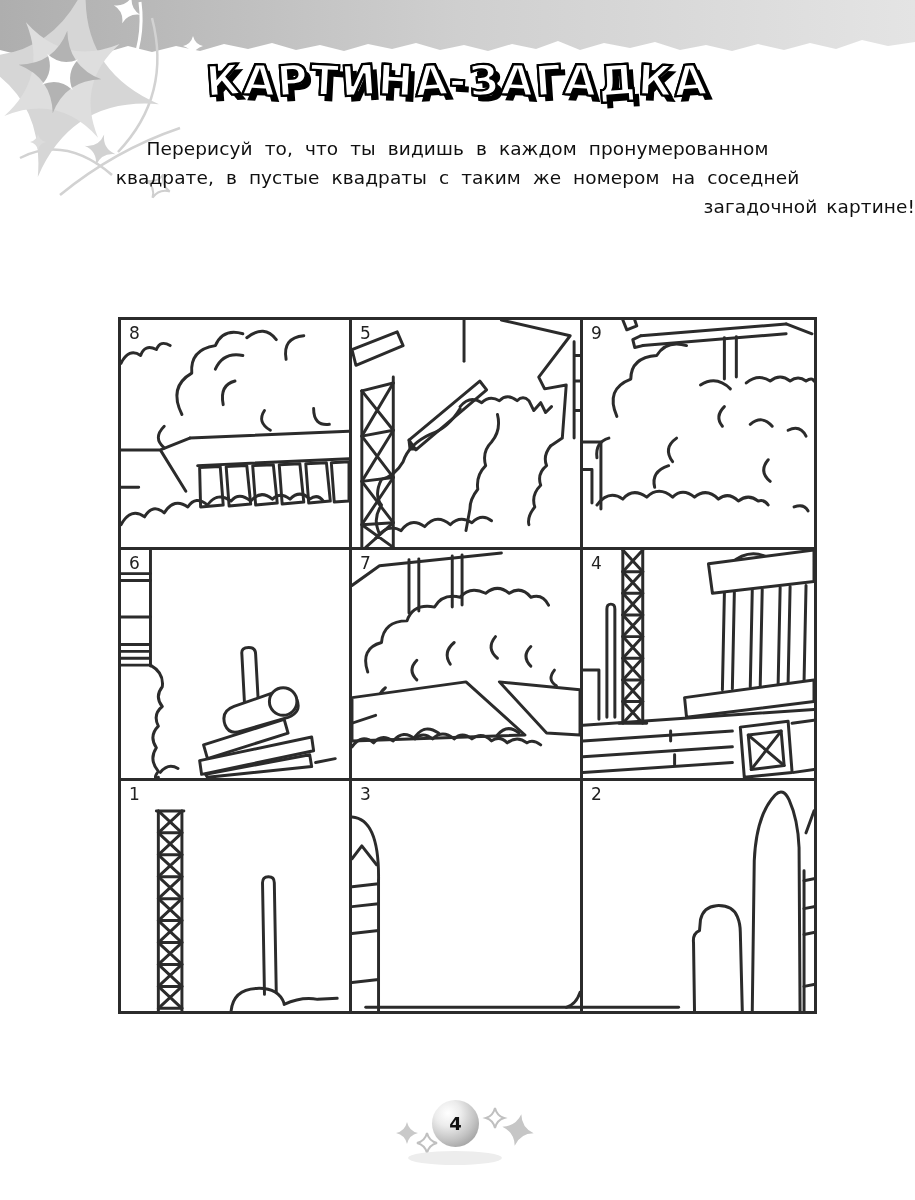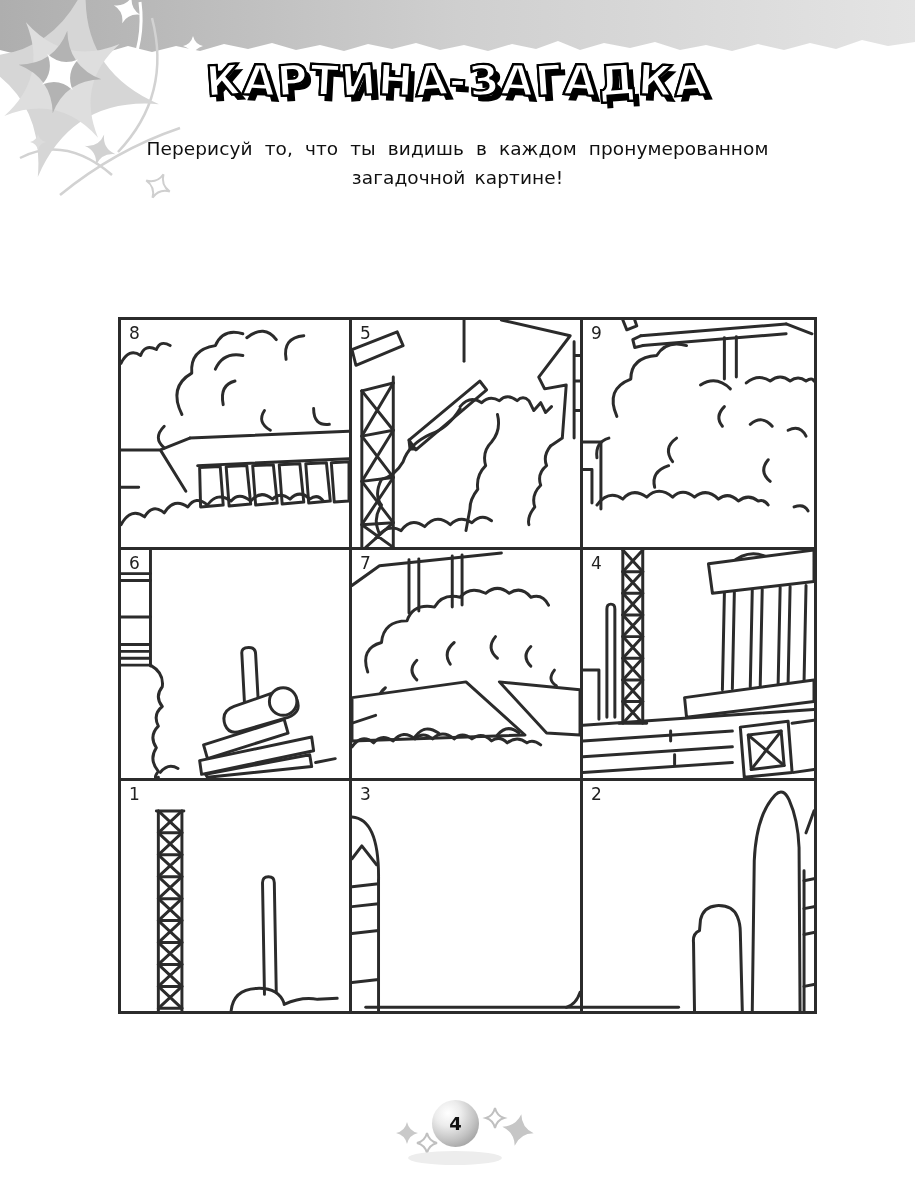--- a/index.html
+++ b/index.html
@@ -10,21 +10,21 @@
   
   .title{position:absolute;left:0;top:56px;width:100%;text-align:center;
          font-family:"DejaVu Sans",sans-serif;font-weight:900;font-size:42px;letter-spacing:2px;
          color:#fff;-webkit-text-stroke:2.2px #000;
          text-shadow:5px 6px 0 #000, -1px -1px 0 #000, 1px -1px 0 #000, -1px 1px 0 #000, 1px 1px 0 #000;}
   .title span{display:inline-block;}
   
   .instructions{position:absolute;left:0;top:134px;width:100%;text-align:center;color:#101010;
                 font-family:"DejaVu Sans","Liberation Sans",sans-serif;font-size:18.5px;line-height:29px;}
   .instructions .ln{white-space:nowrap;word-spacing:6px;letter-spacing:.1px;}
-  .instructions .ln.last{word-spacing:3px;}
+  .instructions .ln.last{word-spacing:3px;text-align:right;}
   
   .grid{position:absolute;left:118px;top:317px;width:699px;height:697px;box-sizing:border-box;
         border:3px solid #2b2b2b;display:grid;grid-template-columns:repeat(3,1fr);grid-template-rows:repeat(3,1fr);}
   .cell{position:relative;box-sizing:border-box;border-right:3px solid #2b2b2b;border-bottom:3px solid #2b2b2b;background:#fff;}
   .cell:nth-child(3n){border-right:none;}
   .cell:nth-child(n+7){border-bottom:none;}
   .cell .num{position:absolute;top:3px;left:8px;font-size:17px;color:#222;z-index:2;
              font-family:"DejaVu Sans",sans-serif;}
   svg.sketch{position:absolute;left:0;top:0;width:100%;height:100%;}
   svg.sketch path, svg.sketch ellipse, svg.sketch line{stroke:#2b2b2b;stroke-width:3;fill:none;stroke-linecap:round;stroke-linejoin:round;}
@@ -66,20 +66,21 @@
       <path fill="#d2d2d2" transform="rotate(15 100 150)" d="M100,134 Q102,148 116,150 Q102,152 100,166 Q98,152 84,150 Q98,148 100,134 Z"></path>
       <path fill="#dcdcdc" d="M38,134 Q39.5,140.5 46,142 Q39.5,143.5 38,150 Q36.5,143.5 30,142 Q36.5,140.5 38,134 Z"></path>
       <path fill="#ffffff" stroke="#cfcfcf" stroke-width="2" transform="rotate(25 158 186)" d="M158,173 Q160,184 171,186 Q160,188 158,199 Q156,188 145,186 Q156,184 158,173 Z"></path>
     </g>
   </svg>
 
   <div class="title"><span style="transform: rotate(-4deg);">К</span><span style="transform: rotate(3deg);">А</span><span style="transform: rotate(-4deg);">Р</span><span style="transform: rotate(3deg);">Т</span><span style="transform: rotate(-4deg);">И</span><span style="transform: rotate(3deg);">Н</span><span style="transform: rotate(-4deg);">А</span><span style="transform: rotate(3deg);">-</span><span style="transform: rotate(-4deg);">З</span><span style="transform: rotate(3deg);">А</span><span style="transform: rotate(-4deg);">Г</span><span style="transform: rotate(3deg);">А</span><span style="transform: rotate(-4deg);">Д</span><span style="transform: rotate(3deg);">К</span><span style="transform: rotate(-4deg);">А</span></div>
 
   <div class="instructions">
     <div class="ln">Перерисуй то, что ты видишь в каждом пронумерованном</div>
+    <div class="ln">квадрате, в пустые квадраты с таким же номером на соседней</div>
     <div class="ln last">загадочной картине!</div>
   </div>
 
   <div class="grid">
 
     <div class="cell">
       <span class="num">8</span>
       <svg class="sketch" viewBox="0 0 232 231" preserveAspectRatio="none">
         <path d="M0,44 q8,-16 20,-8 q4,-12 16,-6 q4,-10 14,-4"></path>
         <path d="M62,96 q-14,-28 10,-42 q-2,-24 24,-28 q8,-18 28,-12"></path>

